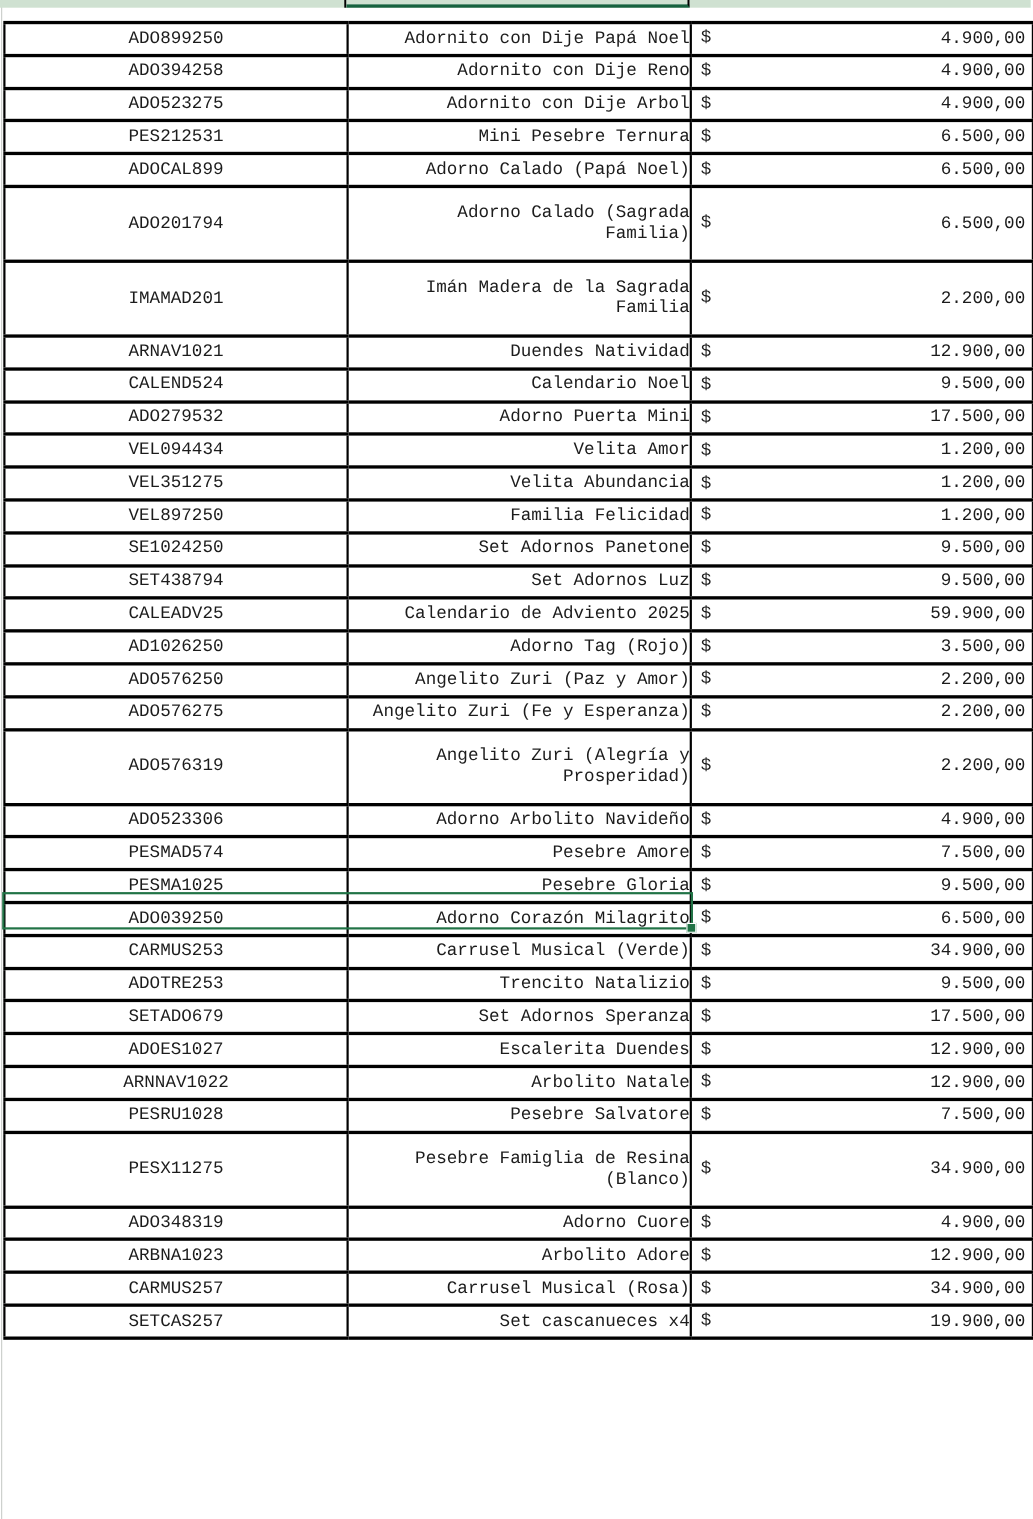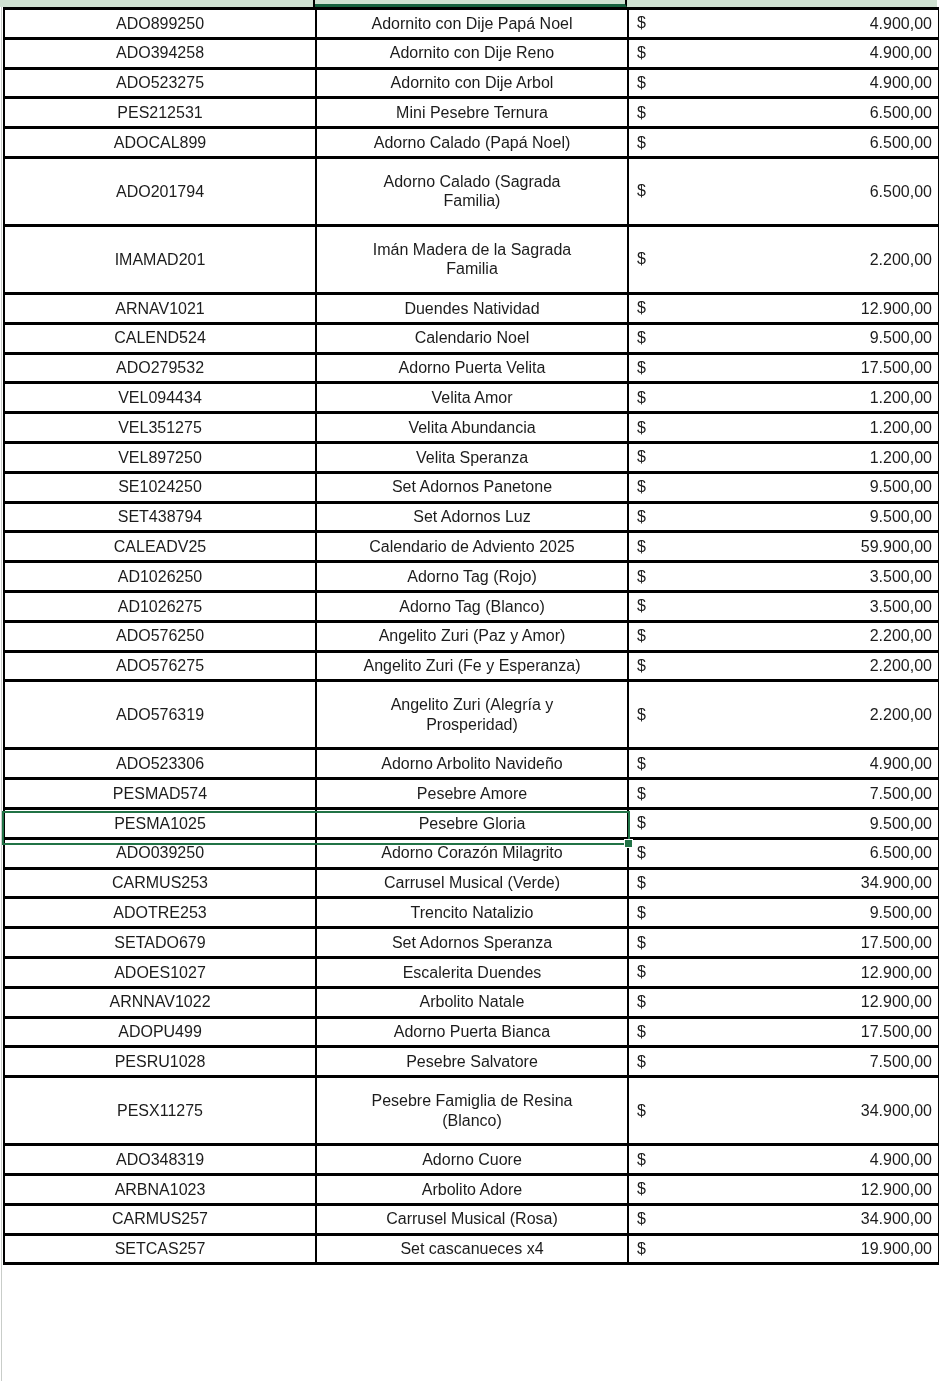--- a/index.html
+++ b/index.html
@@ -20,41 +20,42 @@
   .header-strip{
     position:absolute;left:0;top:0;width:937px;height:7px;
     display:flex;
   }
   .strip-seg{box-sizing:border-box;height:7px;background:#cfe1d1;}
   .strip-seg.s1{width:315px;border-right:2px solid #000;}
   .strip-seg.s2{width:312px;border-right:2px solid #000;border-bottom:3px solid #17623f;}
   .strip-seg.s3{width:310px;}
   
   table.price-table{
-    position:absolute;left:3px;top:7px;
+    position:absolute;left:3px;top:19px;
     width:935px;
     border-collapse:collapse;
     table-layout:fixed;
+    font-family:Liberation Mono, monospace;
   }
   .price-table td{
     border:solid #000;
     border-width:3px 2px;
     text-align:center;
     vertical-align:middle;
     font-size:16px;
     line-height:19.5px;
     overflow:hidden;
     padding:0;
   }
   .price-table col.c-code{width:312px;}
   .price-table col.c-name{width:312px;}
   .price-table col.c-price{width:311px;}
   tr.row-normal{height:29.8px;}
   tr.row-tall{height:68px;}
-  td.name-cell{white-space:pre-line;}
+  td.name-cell{white-space:pre-line;text-align:right;}
   td.price-cell{position:relative;text-align:right;padding-right:6px;}
   .currency{
     position:absolute;left:8px;top:50%;
     transform:translateY(-50%);
   }
   
   .selection-box{
     position:absolute;
     border:2px solid #217346;
     pointer-events:auto;
@@ -128,36 +129,36 @@
         <td class="name-cell">Duendes Natividad</td>
         <td class="price-cell"><span class="currency">$</span><span class="price-value">12.900,00</span></td>
       </tr>
       <tr class="row-normal">
         <td class="code-cell">CALEND524</td>
         <td class="name-cell">Calendario Noel</td>
         <td class="price-cell"><span class="currency">$</span><span class="price-value">9.500,00</span></td>
       </tr>
       <tr class="row-normal">
         <td class="code-cell">ADO279532</td>
-        <td class="name-cell">Adorno Puerta Velita</td>
+        <td class="name-cell">Adorno Puerta Mini</td>
         <td class="price-cell"><span class="currency">$</span><span class="price-value">17.500,00</span></td>
       </tr>
       <tr class="row-normal">
         <td class="code-cell">VEL094434</td>
         <td class="name-cell">Velita Amor</td>
         <td class="price-cell"><span class="currency">$</span><span class="price-value">1.200,00</span></td>
       </tr>
       <tr class="row-normal">
         <td class="code-cell">VEL351275</td>
         <td class="name-cell">Velita Abundancia</td>
         <td class="price-cell"><span class="currency">$</span><span class="price-value">1.200,00</span></td>
       </tr>
       <tr class="row-normal">
         <td class="code-cell">VEL897250</td>
-        <td class="name-cell">Velita Speranza</td>
+        <td class="name-cell">Familia Felicidad</td>
         <td class="price-cell"><span class="currency">$</span><span class="price-value">1.200,00</span></td>
       </tr>
       <tr class="row-normal">
         <td class="code-cell">SE1024250</td>
         <td class="name-cell">Set Adornos Panetone</td>
         <td class="price-cell"><span class="currency">$</span><span class="price-value">9.500,00</span></td>
       </tr>
       <tr class="row-normal">
         <td class="code-cell">SET438794</td>
         <td class="name-cell">Set Adornos Luz</td>
@@ -167,25 +168,20 @@
         <td class="code-cell">CALEADV25</td>
         <td class="name-cell">Calendario de Adviento 2025</td>
         <td class="price-cell"><span class="currency">$</span><span class="price-value">59.900,00</span></td>
       </tr>
       <tr class="row-normal">
         <td class="code-cell">AD1026250</td>
         <td class="name-cell">Adorno Tag (Rojo)</td>
         <td class="price-cell"><span class="currency">$</span><span class="price-value">3.500,00</span></td>
       </tr>
       <tr class="row-normal">
-        <td class="code-cell">AD1026275</td>
-        <td class="name-cell">Adorno Tag (Blanco)</td>
-        <td class="price-cell"><span class="currency">$</span><span class="price-value">3.500,00</span></td>
-      </tr>
-      <tr class="row-normal">
         <td class="code-cell">ADO576250</td>
         <td class="name-cell">Angelito Zuri (Paz y Amor)</td>
         <td class="price-cell"><span class="currency">$</span><span class="price-value">2.200,00</span></td>
       </tr>
       <tr class="row-normal">
         <td class="code-cell">ADO576275</td>
         <td class="name-cell">Angelito Zuri (Fe y Esperanza)</td>
         <td class="price-cell"><span class="currency">$</span><span class="price-value">2.200,00</span></td>
       </tr>
       <tr class="row-tall">
@@ -231,25 +227,20 @@
       </tr>
       <tr class="row-normal">
         <td class="code-cell">ADOES1027</td>
         <td class="name-cell">Escalerita Duendes</td>
         <td class="price-cell"><span class="currency">$</span><span class="price-value">12.900,00</span></td>
       </tr>
       <tr class="row-normal">
         <td class="code-cell">ARNNAV1022</td>
         <td class="name-cell">Arbolito Natale</td>
         <td class="price-cell"><span class="currency">$</span><span class="price-value">12.900,00</span></td>
-      </tr>
-      <tr class="row-normal">
-        <td class="code-cell">ADOPU499</td>
-        <td class="name-cell">Adorno Puerta Bianca</td>
-        <td class="price-cell"><span class="currency">$</span><span class="price-value">17.500,00</span></td>
       </tr>
       <tr class="row-normal">
         <td class="code-cell">PESRU1028</td>
         <td class="name-cell">Pesebre Salvatore</td>
         <td class="price-cell"><span class="currency">$</span><span class="price-value">7.500,00</span></td>
       </tr>
       <tr class="row-tall">
         <td class="code-cell">PESX11275</td>
         <td class="name-cell">Pesebre Famiglia de Resina
 (Blanco)</td>

